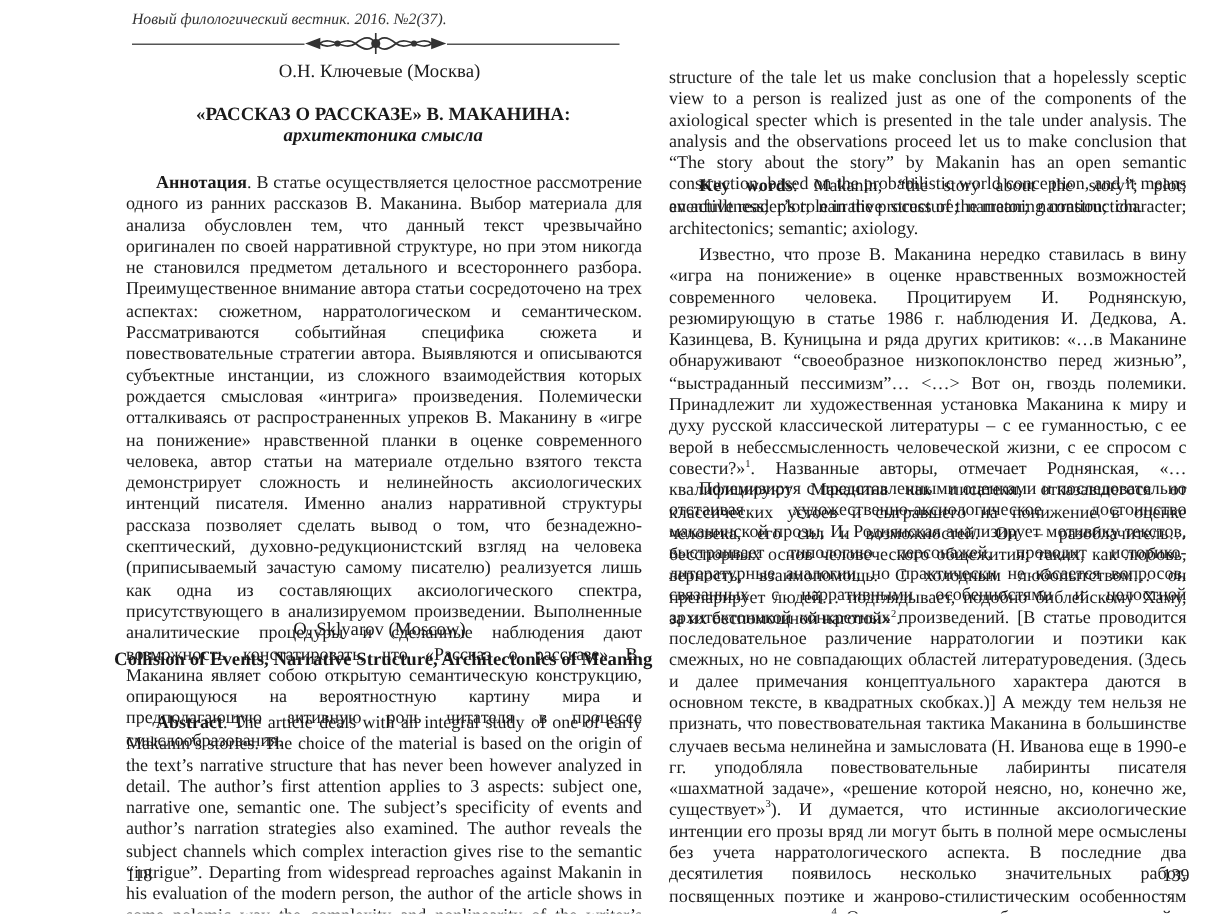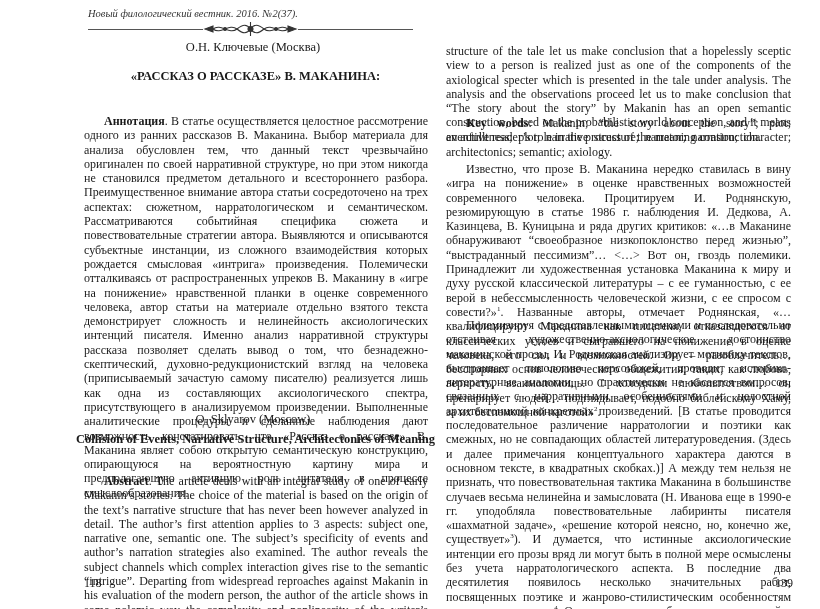--- a/index.html
+++ b/index.html
@@ -47,20 +47,21 @@
         <circle cx="73" cy="7" r="1.5" fill="#333"></circle>
       </g>
     </svg>
     <div class="line r"></div>
   </div>
 
   <div class="author" style="top:40px;">О.Н. Ключевые (Москва)</div>
 
   <div class="title-block" style="top:69px;">
     <div class="main">«РАССКАЗ О РАССКАЗЕ» В. МАКАНИНА:</div>
+    <div class="sub">архитектоника смысла</div>
   </div>
 
   <div class="para indent" style="left:36px; top:114px; width:344px;">
     <b>Аннотация</b><span>. В статье осуществляется целостное рассмотрение одного из ранних рассказов В. Маканина. Выбор материала для анализа обусловлен тем, что данный текст чрезвычайно оригинален по своей нарративной структуре, но при этом никогда не становился предметом детального и всестороннего разбора. Преимущественное внимание автора статьи сосредоточено на трех аспектах: сюжетном, нарратологическом и семантическом. Рассматриваются событийная специфика сюжета и повествовательные стратегии автора. Выявляются и описываются субъектные инстанции, из сложного взаимодействия которых рождается смысловая «интрига» произведения. Полемически отталкиваясь от распространенных упреков В. Маканину в «игре на понижение» нравственной планки в оценке современного человека, автор статьи на материале отдельно взятого текста демонстрирует сложность и нелинейность аксиологических интенций писателя. Именно анализ нарративной структуры рассказа позволяет сделать вывод о том, что безнадежно-скептический, духовно-редукционистский взгляд на человека (приписываемый зачастую самому писателю) реализуется лишь как одна из составляющих аксиологического спектра, присутствующего в анализируемом произведении. Выполненные аналитические процедуры и сделанные наблюдения дают возможность констатировать, что «Рассказ о рассказе» В. Маканина являет собою открытую семантическую конструкцию, опирающуюся на вероятностную картину мира и предполагающую активную роль читателя в процессе смыслообразования.</span>
   </div>
 
 
   <div class="author" style="top:412px;">O. Sklyarov (Moscow)</div>
 
   <div class="title-block" style="top:432px; left:15px; width:385px;">

